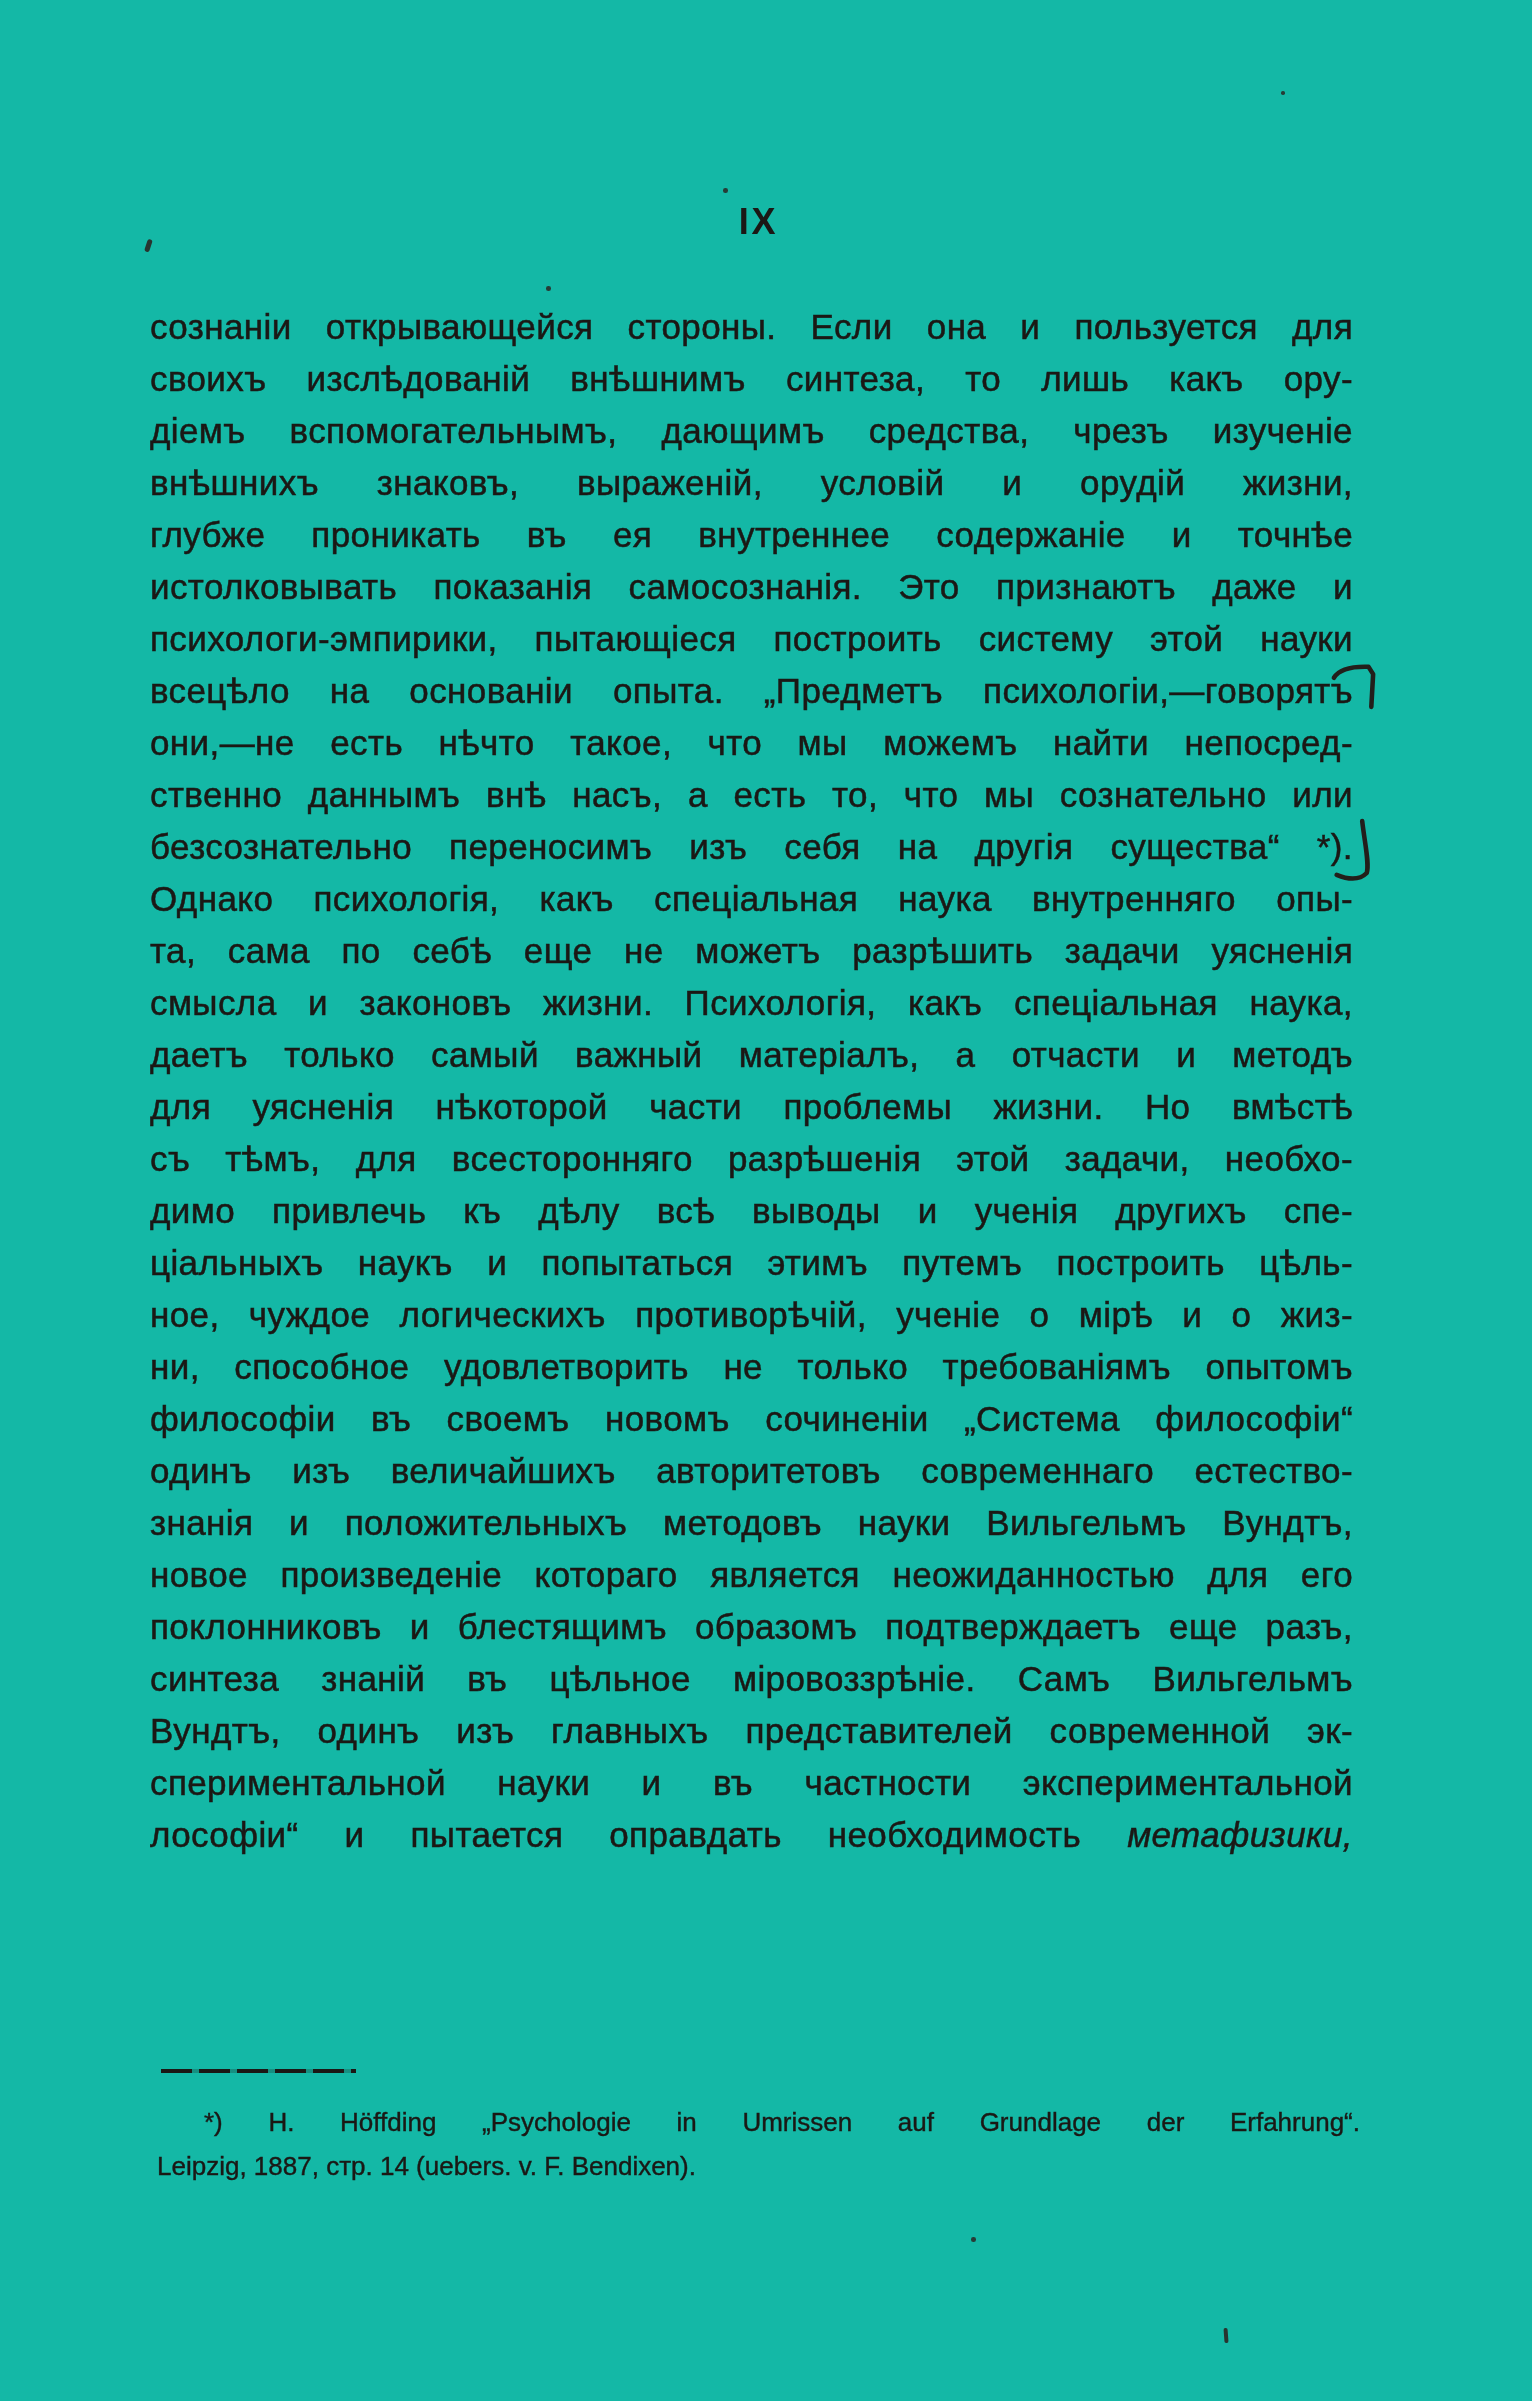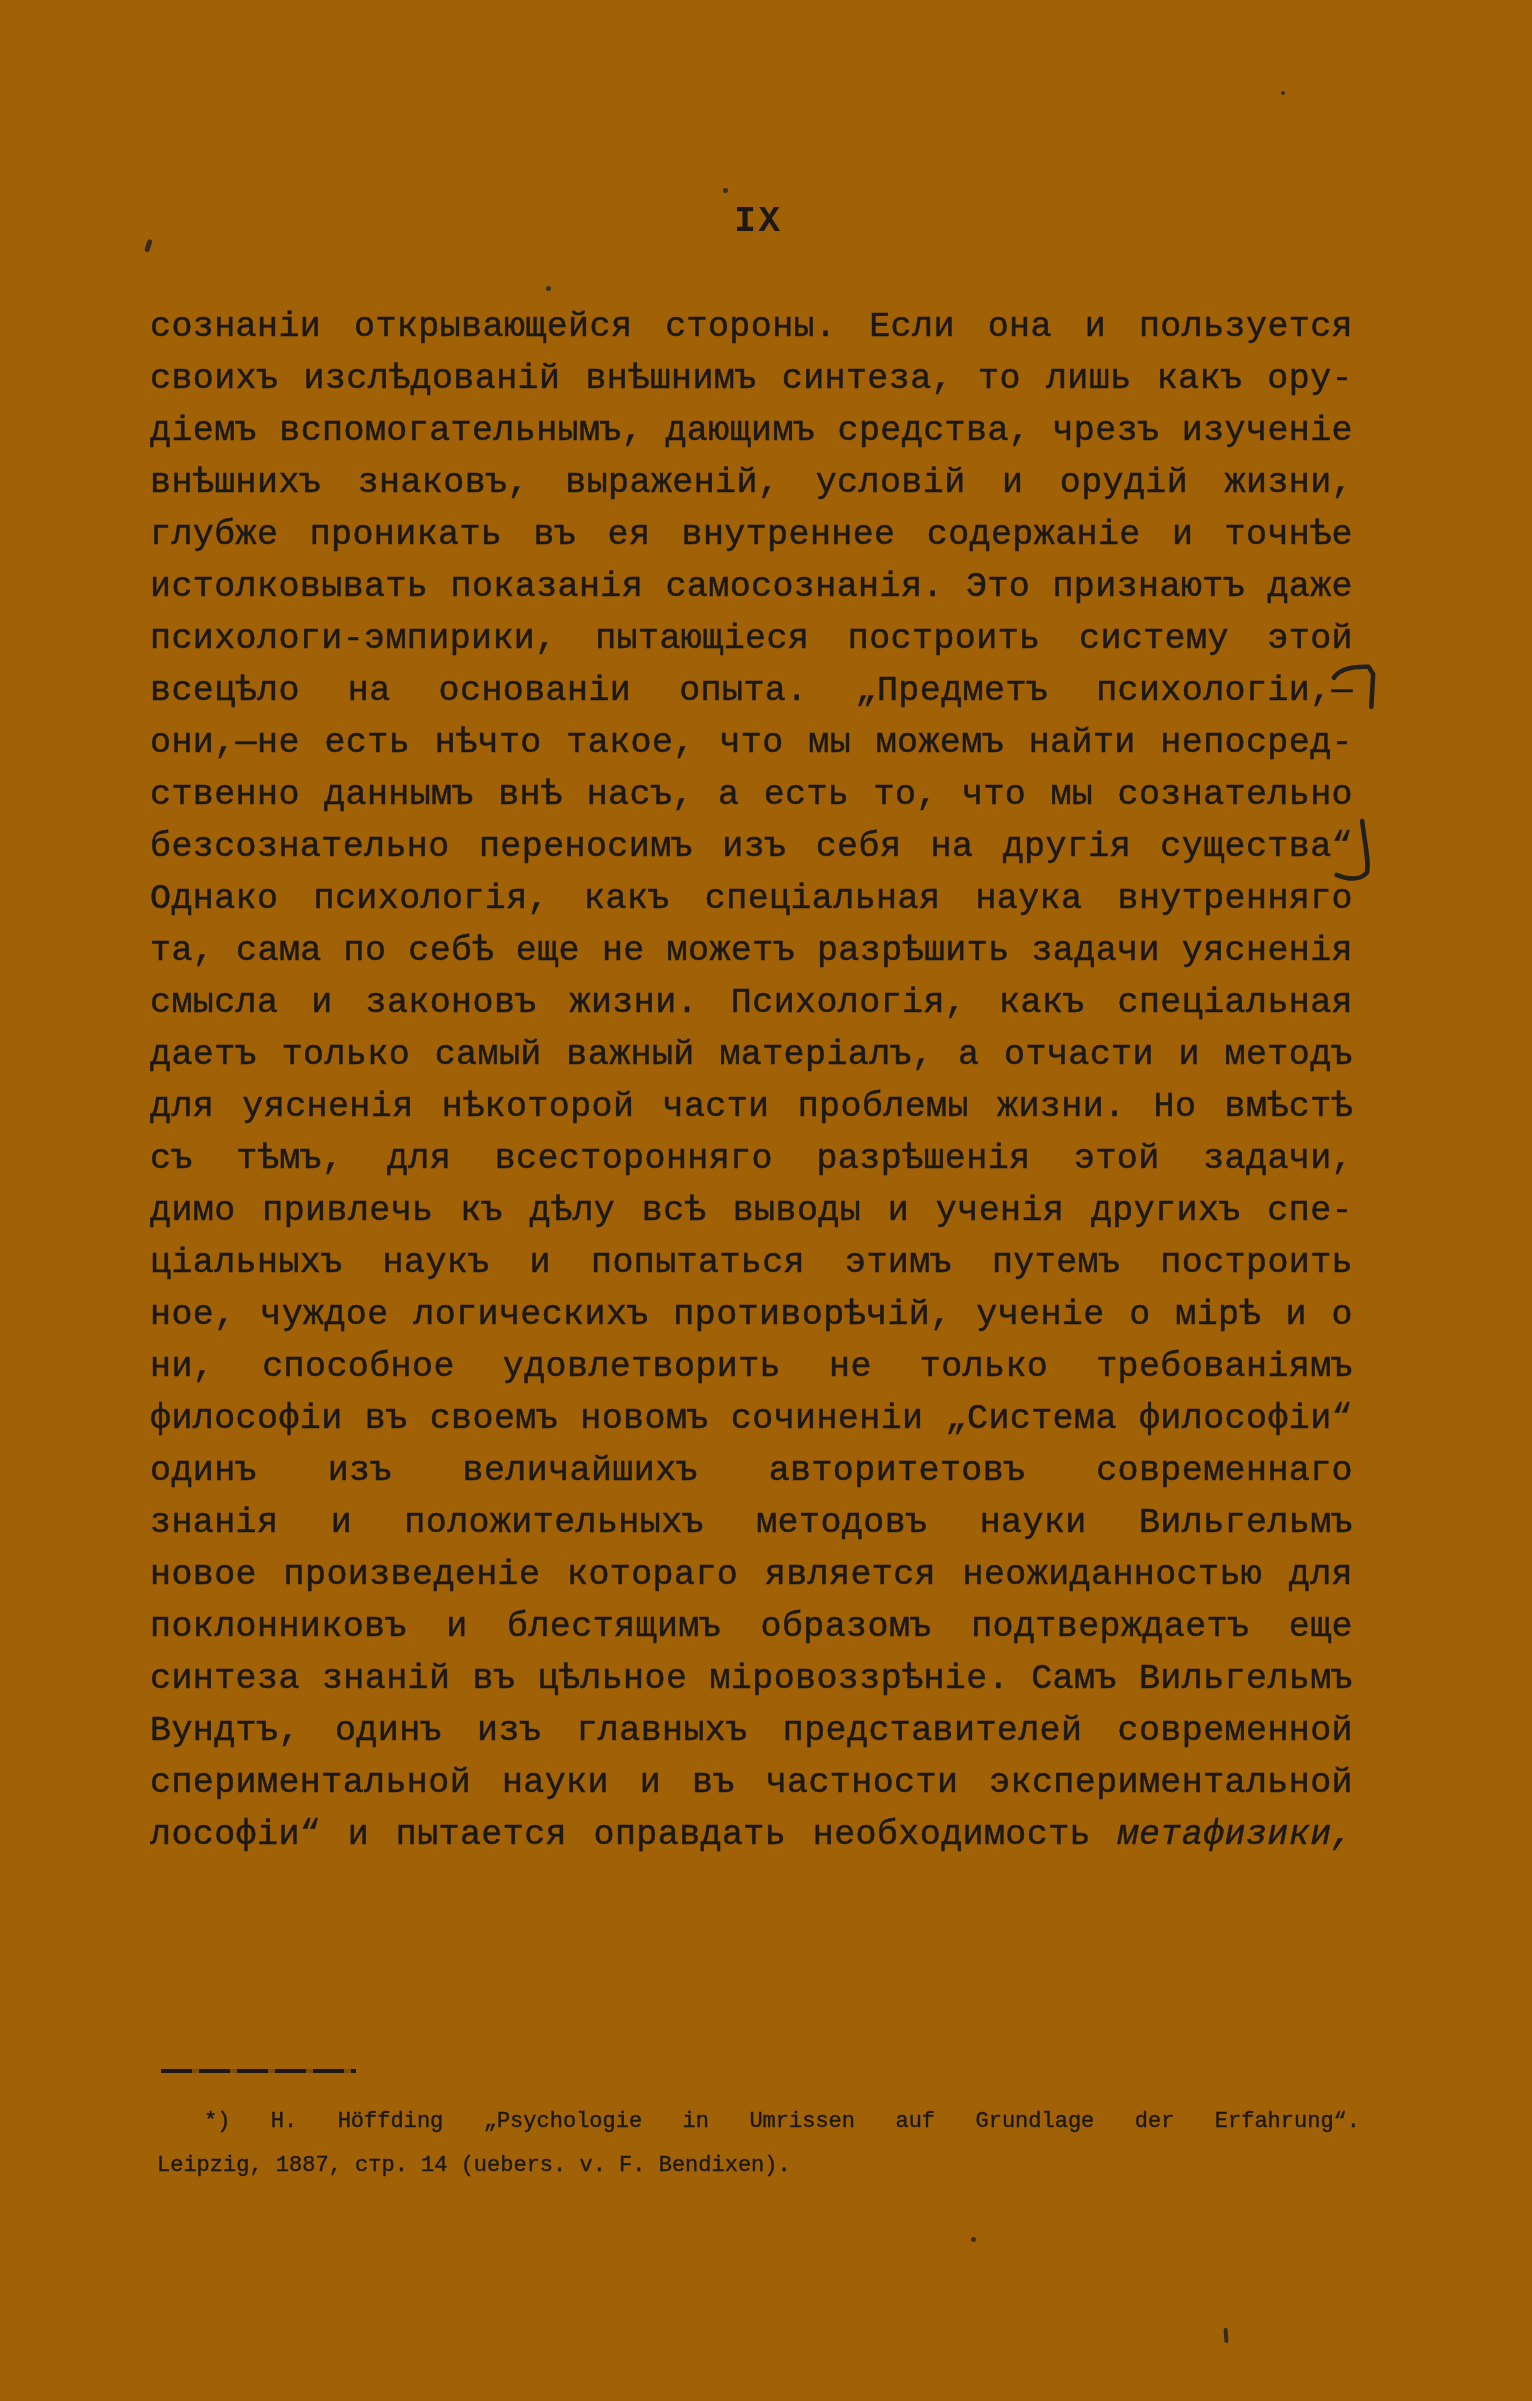--- a/index.html
+++ b/index.html
@@ -4,23 +4,23 @@
 <style>
   html, body {
     margin: 0;
     padding: 0;
     background: #ffffff;
   }
   .page {
     position: relative;
     width: 1533px;
     height: 2401px;
-    background: #a16207;
+    background: #14b8a6;
     color: #1b1815;
-    font-family: Liberation Mono, monospace;
+    font-family: Liberation Sans, sans-serif;
     overflow: hidden;
   }
   .page-number {
     position: absolute;
     left: 157px;
     top: 201px;
     width: 1203px;
     text-align: center;
     font-size: 36px;
     letter-spacing: 2.7px;
@@ -53,21 +53,21 @@
     height: 3.6px;
     background: repeating-linear-gradient(90deg,
       #1b1815 0px, #1b1815 31px,
       rgba(27,24,21,0.25) 31px, rgba(27,24,21,0.25) 38px);
   }
   .footnote {
     position: absolute;
     left: 157px;
     top: 2100px;
     width: 1203px;
-    font-size: 22px;
+    font-size: 26px;
     line-height: 44px;
     -webkit-text-stroke: 0.4px #1b1815;
   }
   .fn-line {
     height: 44px;
     overflow: hidden;
   }
   .fn-first {
     text-indent: 47px;
     text-align: justify;

